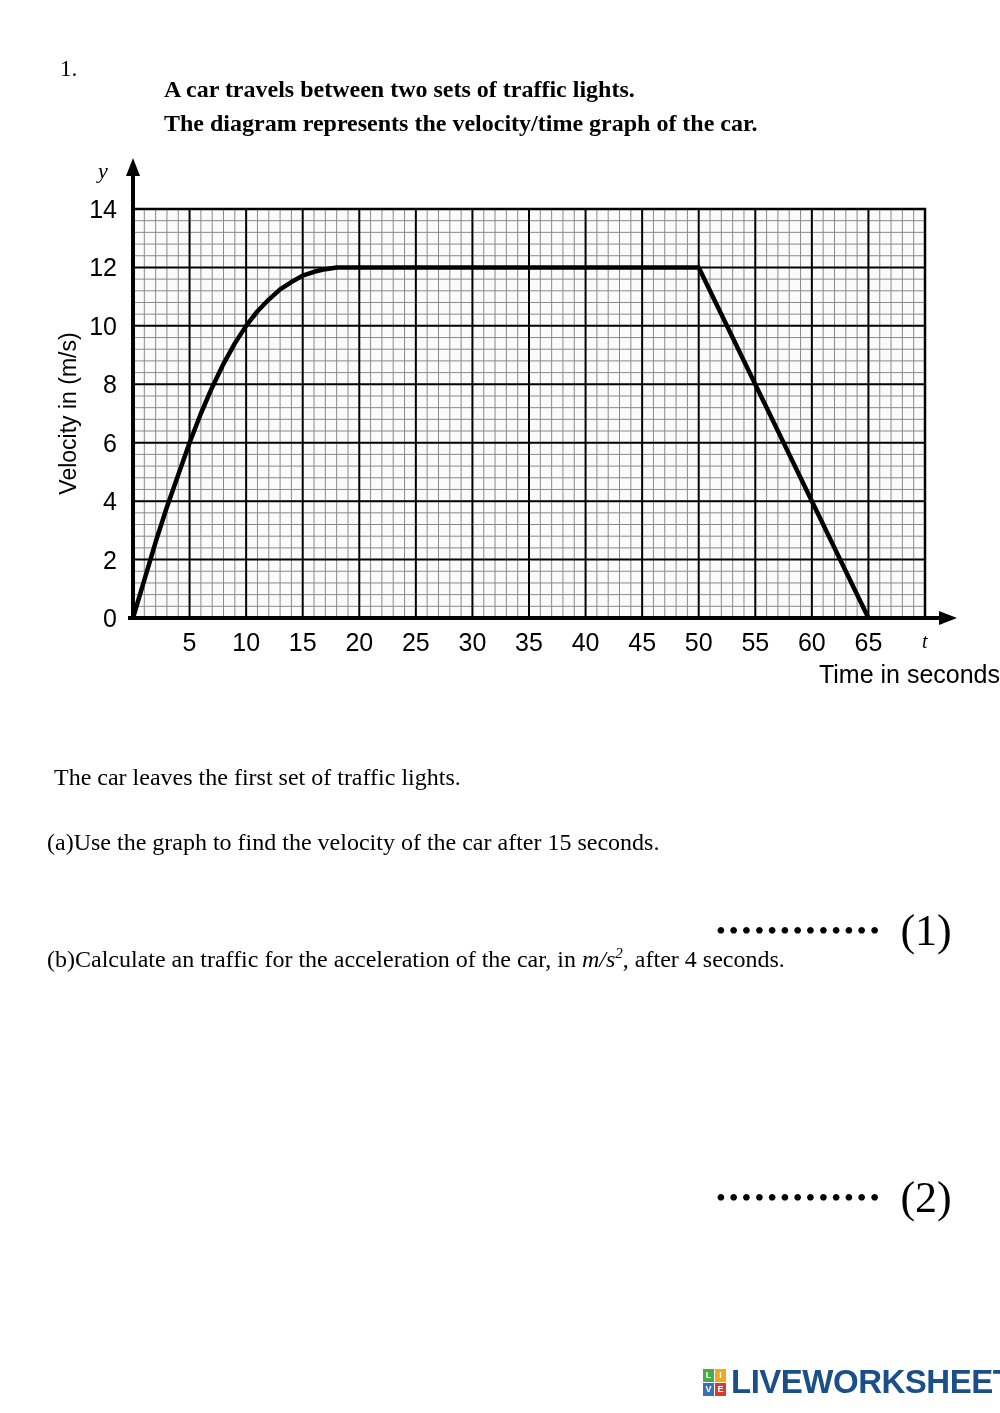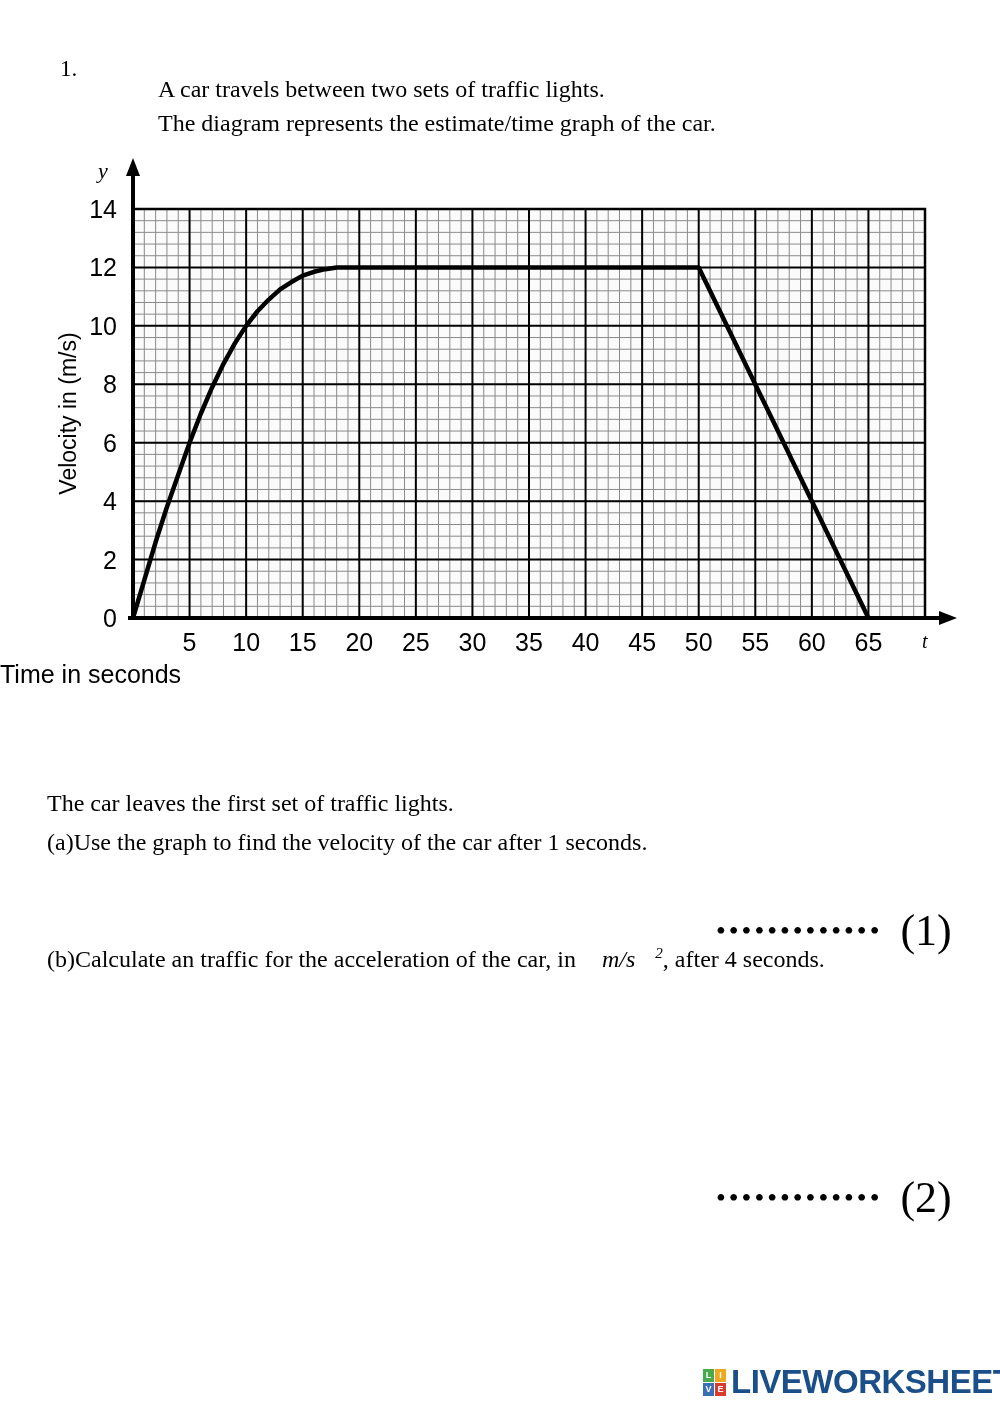--- a/index.html
+++ b/index.html
@@ -12,22 +12,22 @@
     overflow:hidden;
   }
   .page{position:relative;width:1000px;height:1413px;}
 
   
   .q-num{
     position:absolute;left:60px;top:57px;
     font-size:23px;line-height:1;
   }
   .q-head{
-    position:absolute;left:158px;top:72px;
-    font-size:24px;line-height:34px;
+    position:absolute;left:164px;top:72px;
+    font-size:24px;line-height:34px;font-weight:bold;
   }
   .q-head div{white-space:nowrap;}
 
   
   .graph-block{position:absolute;left:0px;top:150px;width:1000px;height:560px;}
 
   .ylabel{
     position:absolute;
     left:-42px;top:250px;
     width:220px;
@@ -41,38 +41,38 @@
   .yvar{
     position:absolute;left:98px;top:8px;
     font-size:22px;font-style:italic;
   }
   .tvar{
     position:absolute;left:922px;top:480px;
     font-size:20px;font-style:italic;
   }
   .xtitle{
     position:absolute;left:0px;top:510px;width:1000px;
-    text-align:left;
+    text-align:right;
     font-family:"Liberation Sans", sans-serif;
     font-size:25px;
   }
   svg.plot{position:absolute;left:0;top:0;}
 
   
   .para{
     position:absolute;left:47px;
     font-size:24px;line-height:30px;
     white-space:nowrap;
   }
-  .p-lead{top:788px;}
+  .p-lead{top:762px;margin-left:7px;}
   .p-a{top:827px;}
   .p-b{top:938px;}
 
   .sup{font-size:15px;vertical-align:super;}
-  .ital{font-style:italic;margin-left:20px;}
+  .ital{font-style:italic;}
 
   .ansrow{position:absolute;white-space:nowrap;}
   .ans-1{left:716px;top:905px;}
   .ans-2{left:716px;top:1172px;}
   .dots{
     font-size:28px;letter-spacing:3px;
     display:inline-block;vertical-align:middle;
   }
   .mark{
     font-size:44px;display:inline-block;
@@ -106,21 +106,21 @@
 </style>
 </head>
 <body>
 
 <div class="page">
 
   <div class="q-num">1.</div>
 
   <div class="q-head">
     <div>A car travels between two sets of traffic lights.</div>
-    <div>The diagram represents the estimate/time graph of the car.</div>
+    <div>The diagram represents the velocity/time graph of the car.</div>
   </div>
 
   <div class="graph-block">
 
     <div class="ylabel">Velocity in (m/s)</div>
     <div class="yvar">y</div>
     <div class="tvar">t</div>
     <div class="xtitle">Time in seconds</div>
 
     <svg class="plot" width="1000" height="520">
@@ -270,21 +270,21 @@
           <text x="117" y="301.7142857142857" text-anchor="end" font-size="25" font-family="&quot;Liberation Sans&quot;, sans-serif" fill="#000">6</text>
           <text x="117" y="243.2857142857143" text-anchor="end" font-size="25" font-family="&quot;Liberation Sans&quot;, sans-serif" fill="#000">8</text>
           <text x="117" y="184.85714285714283" text-anchor="end" font-size="25" font-family="&quot;Liberation Sans&quot;, sans-serif" fill="#000">10</text>
           <text x="117" y="126.42857142857144" text-anchor="end" font-size="25" font-family="&quot;Liberation Sans&quot;, sans-serif" fill="#000">12</text>
           <text x="117" y="68" text-anchor="end" font-size="25" font-family="&quot;Liberation Sans&quot;, sans-serif" fill="#000">14</text>
         </g>
     </svg>
   </div>
 
   <div class="para p-lead">The car leaves the first set of traffic lights.</div>
-  <div class="para p-a">(a)Use the graph to find the velocity of the car after 1 seconds.</div>
+  <div class="para p-a">(a)Use the graph to find the velocity of the car after 15 seconds.</div>
 
   <div class="ansrow ans-1">
     <span class="dots">•••••••••••••</span><span class="mark">(1)</span>
   </div>
 
   <div class="para p-b"><span>(b)Calculate an traffic for the acceleration of the car, in </span><span class="ital">m/s</span><span class="sup ital">2</span><span>, after 4 seconds.</span></div>
 
   <div class="ansrow ans-2">
     <span class="dots">•••••••••••••</span><span class="mark">(2)</span>
   </div>

